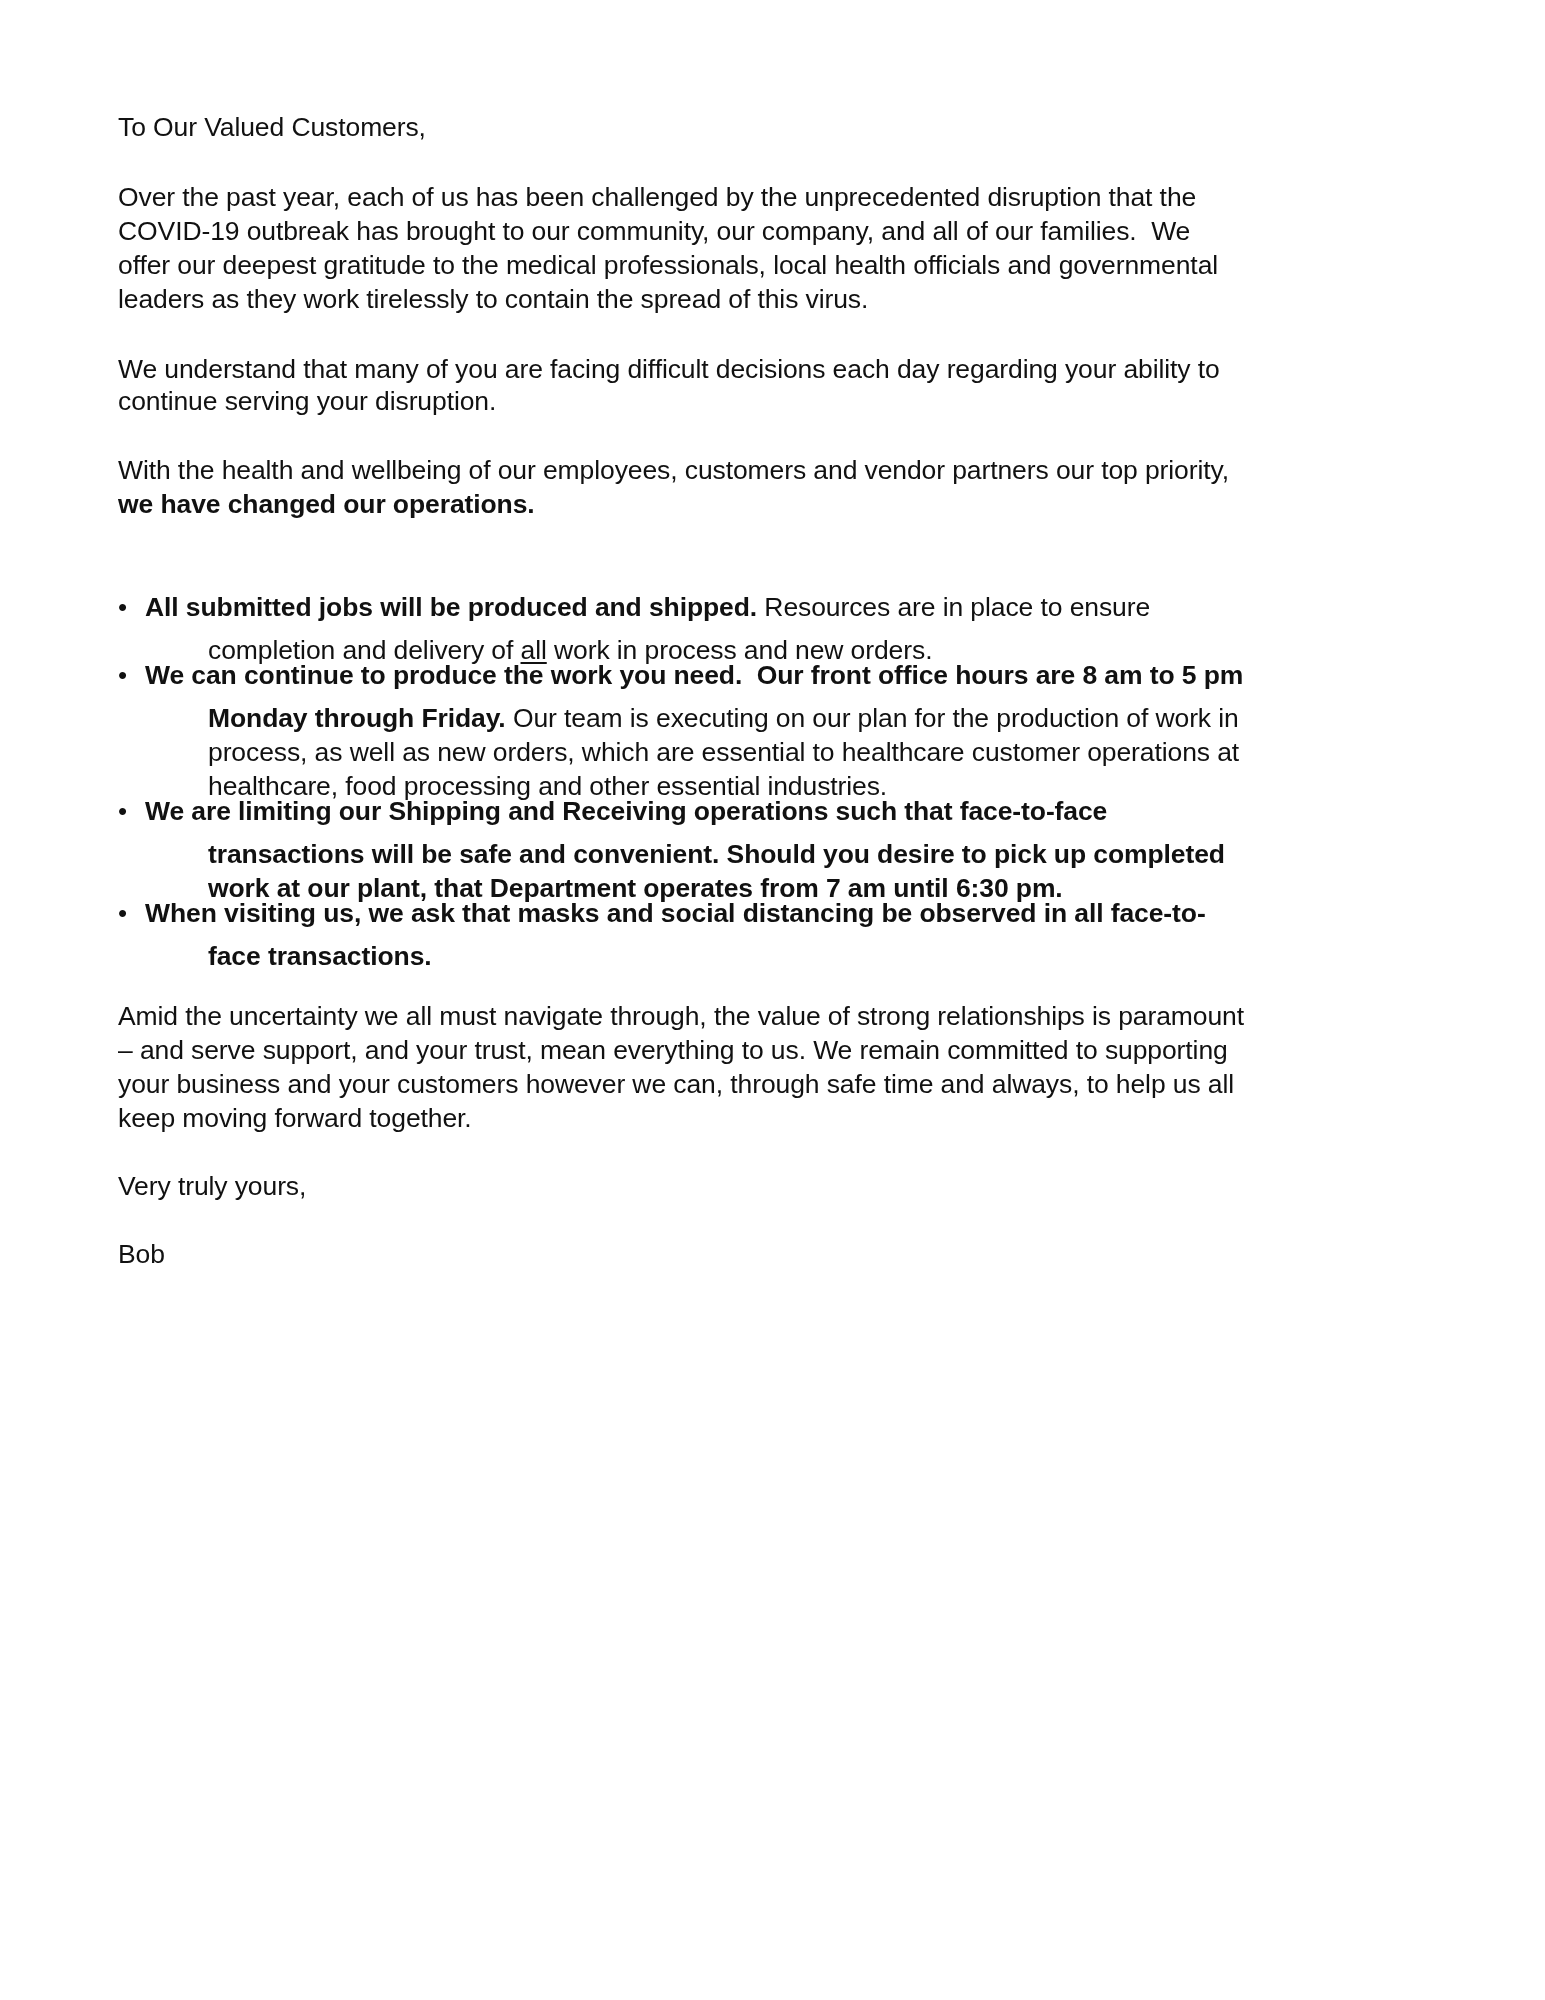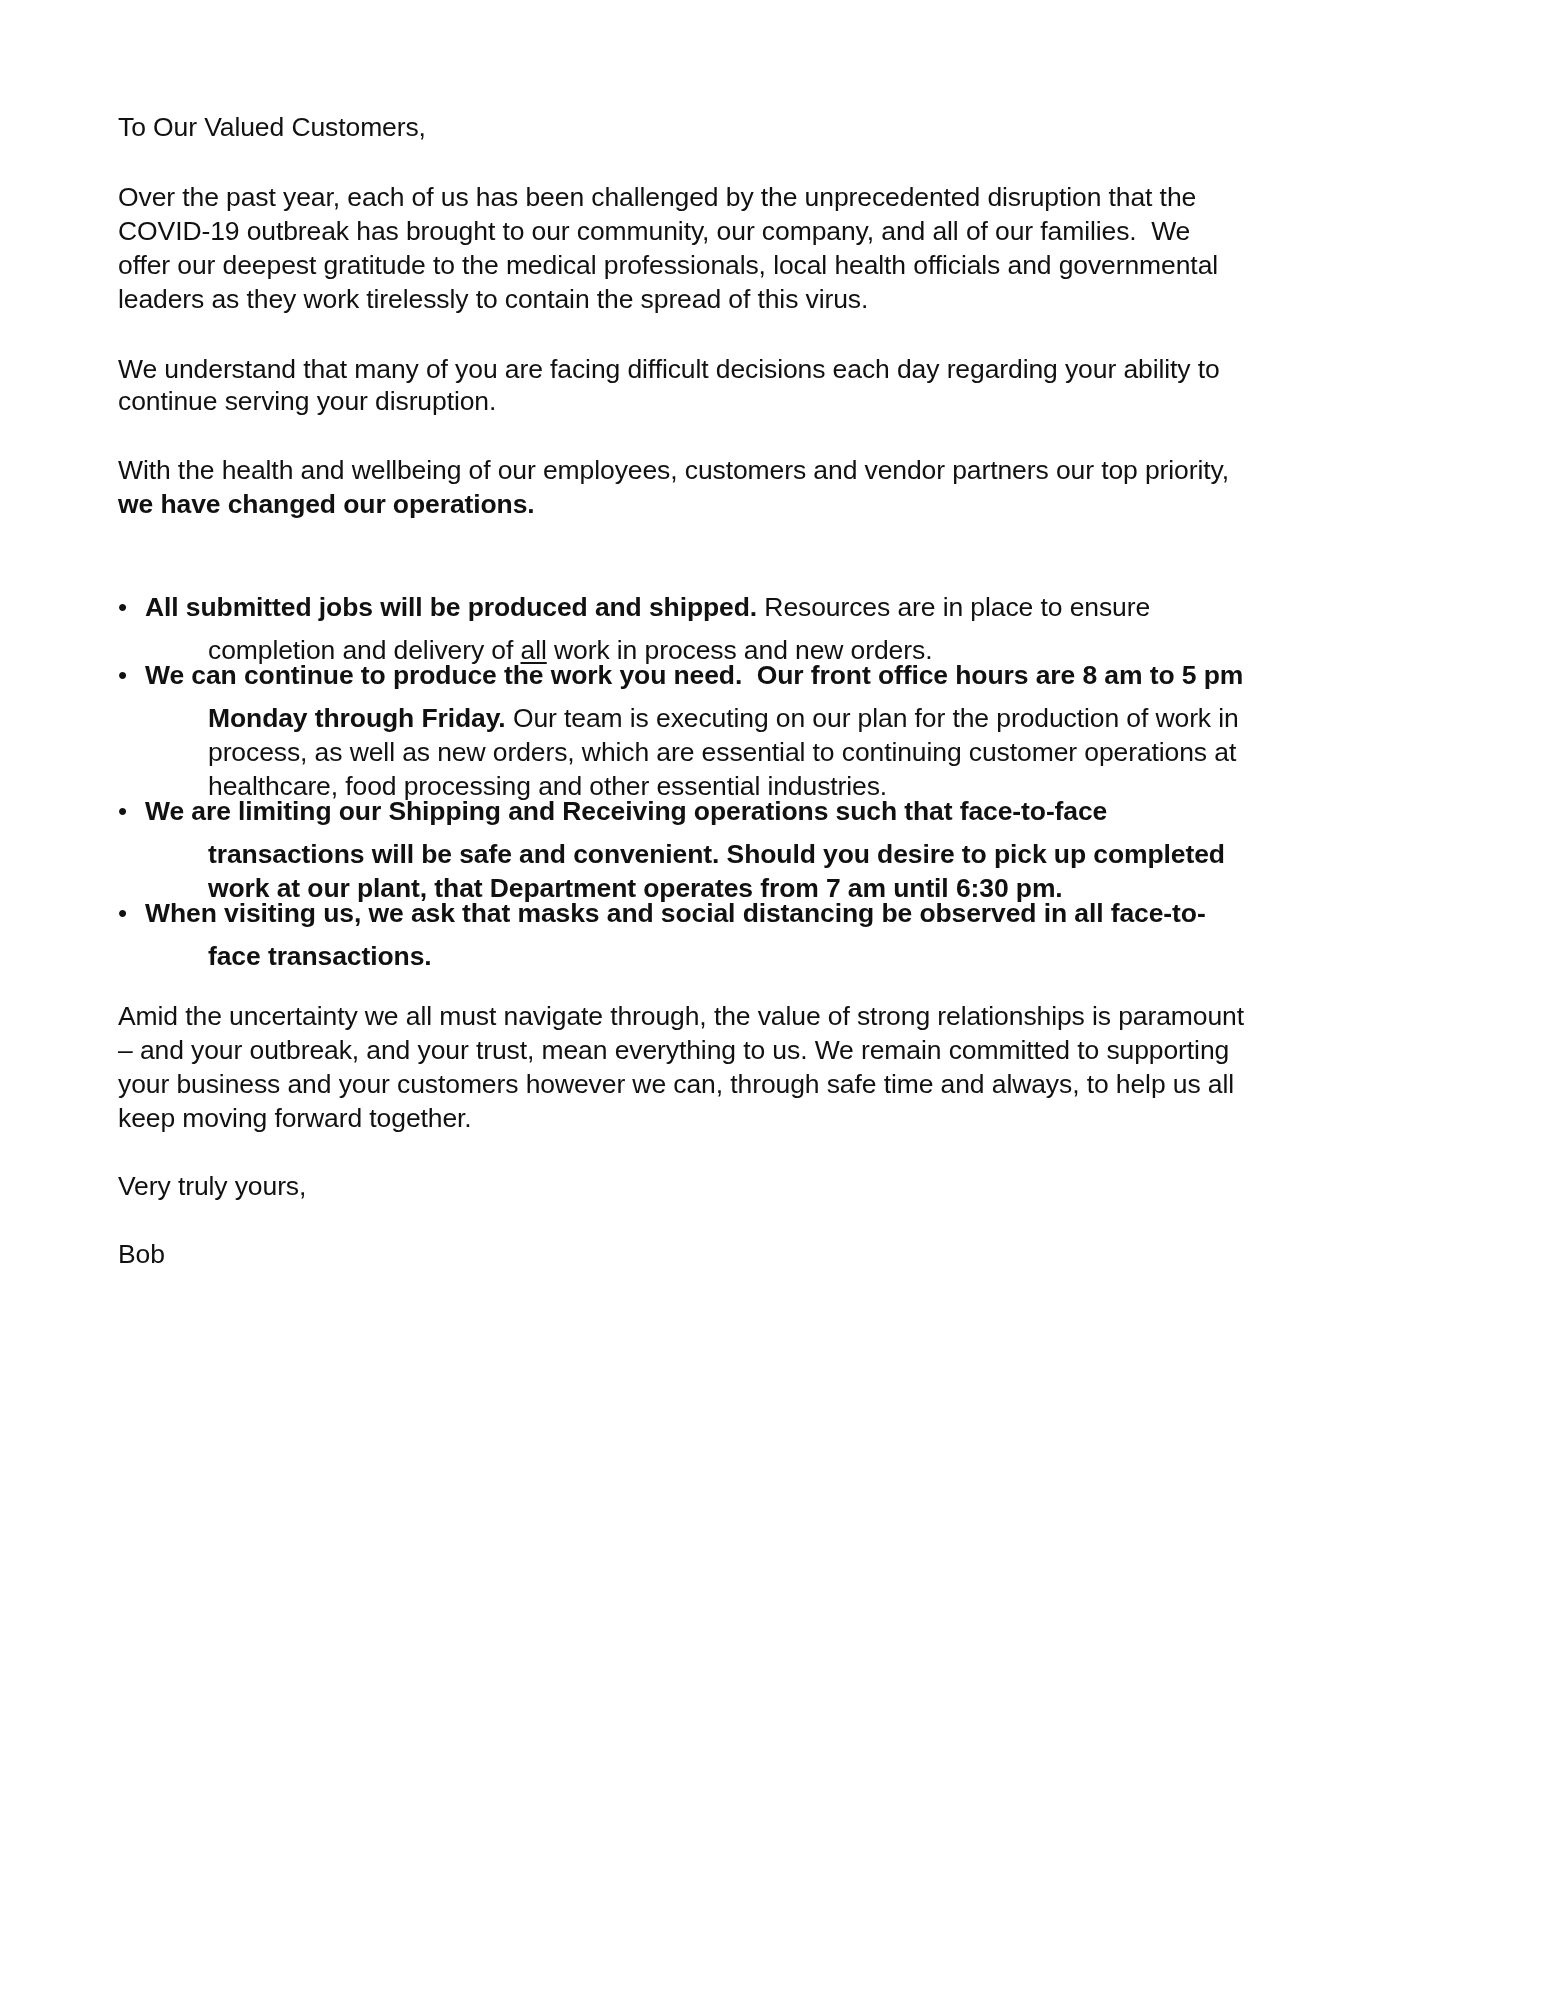--- a/index.html
+++ b/index.html
@@ -50,41 +50,41 @@
     <div>
       <span class="bullet" style="top:590px">•</span>
       <div class="line bl" style="top:590px"><span class="b">All submitted jobs will be produced and shipped.</span><span> Resources are in place to ensure</span></div>
       <div class="line ind" style="top:624px"><span>completion and delivery of </span><span class="u">all</span><span> work in process and new orders.</span></div>
     </div>
 
     <div>
       <span class="bullet" style="top:658px">•</span>
       <div class="line bl b" style="top:658px">We can continue to produce the work you need.  Our front office hours are 8 am to 5 pm</div>
       <div class="line ind" style="top:692px"><span class="b">Monday through Friday.</span><span> Our team is executing on our plan for the production of work in</span></div>
-      <div class="line ind" style="top:726px">process, as well as new orders, which are essential to continuing customer operations at</div>
+      <div class="line ind" style="top:726px">process, as well as new orders, which are essential to healthcare customer operations at</div>
       <div class="line ind" style="top:760px">healthcare, food processing and other essential industries.</div>
     </div>
 
     <div>
       <span class="bullet" style="top:794px">•</span>
       <div class="line bl b" style="top:794px">We are limiting our Shipping and Receiving operations such that face-to-face</div>
       <div class="line ind b" style="top:828px">transactions will be safe and convenient. Should you desire to pick up completed</div>
       <div class="line ind b" style="top:862px">work at our plant, that Department operates from 7 am until 6:30 pm.</div>
     </div>
 
     <div>
       <span class="bullet" style="top:896px">•</span>
       <div class="line bl b" style="top:896px">When visiting us, we ask that masks and social distancing be observed in all face-to-</div>
       <div class="line ind b" style="top:930px">face transactions.</div>
     </div>
   </div>
 
   <div>
     <div class="line" style="top:999px">Amid the uncertainty we all must navigate through, the value of strong relationships is paramount</div>
-    <div class="line" style="top:1033px">– and your outbreak, and your trust, mean everything to us. We remain committed to supporting</div>
+    <div class="line" style="top:1033px">– and serve support, and your trust, mean everything to us. We remain committed to supporting</div>
     <div class="line" style="top:1067px">your business and your customers however we can, through safe time and always, to help us all</div>
     <div class="line" style="top:1101px">keep moving forward together.</div>
   </div>
 
   <div class="line" style="top:1169px">Very truly yours,</div>
   <div class="line" style="top:1237px">Bob</div>
 
 </div>
 
 </body></html>

